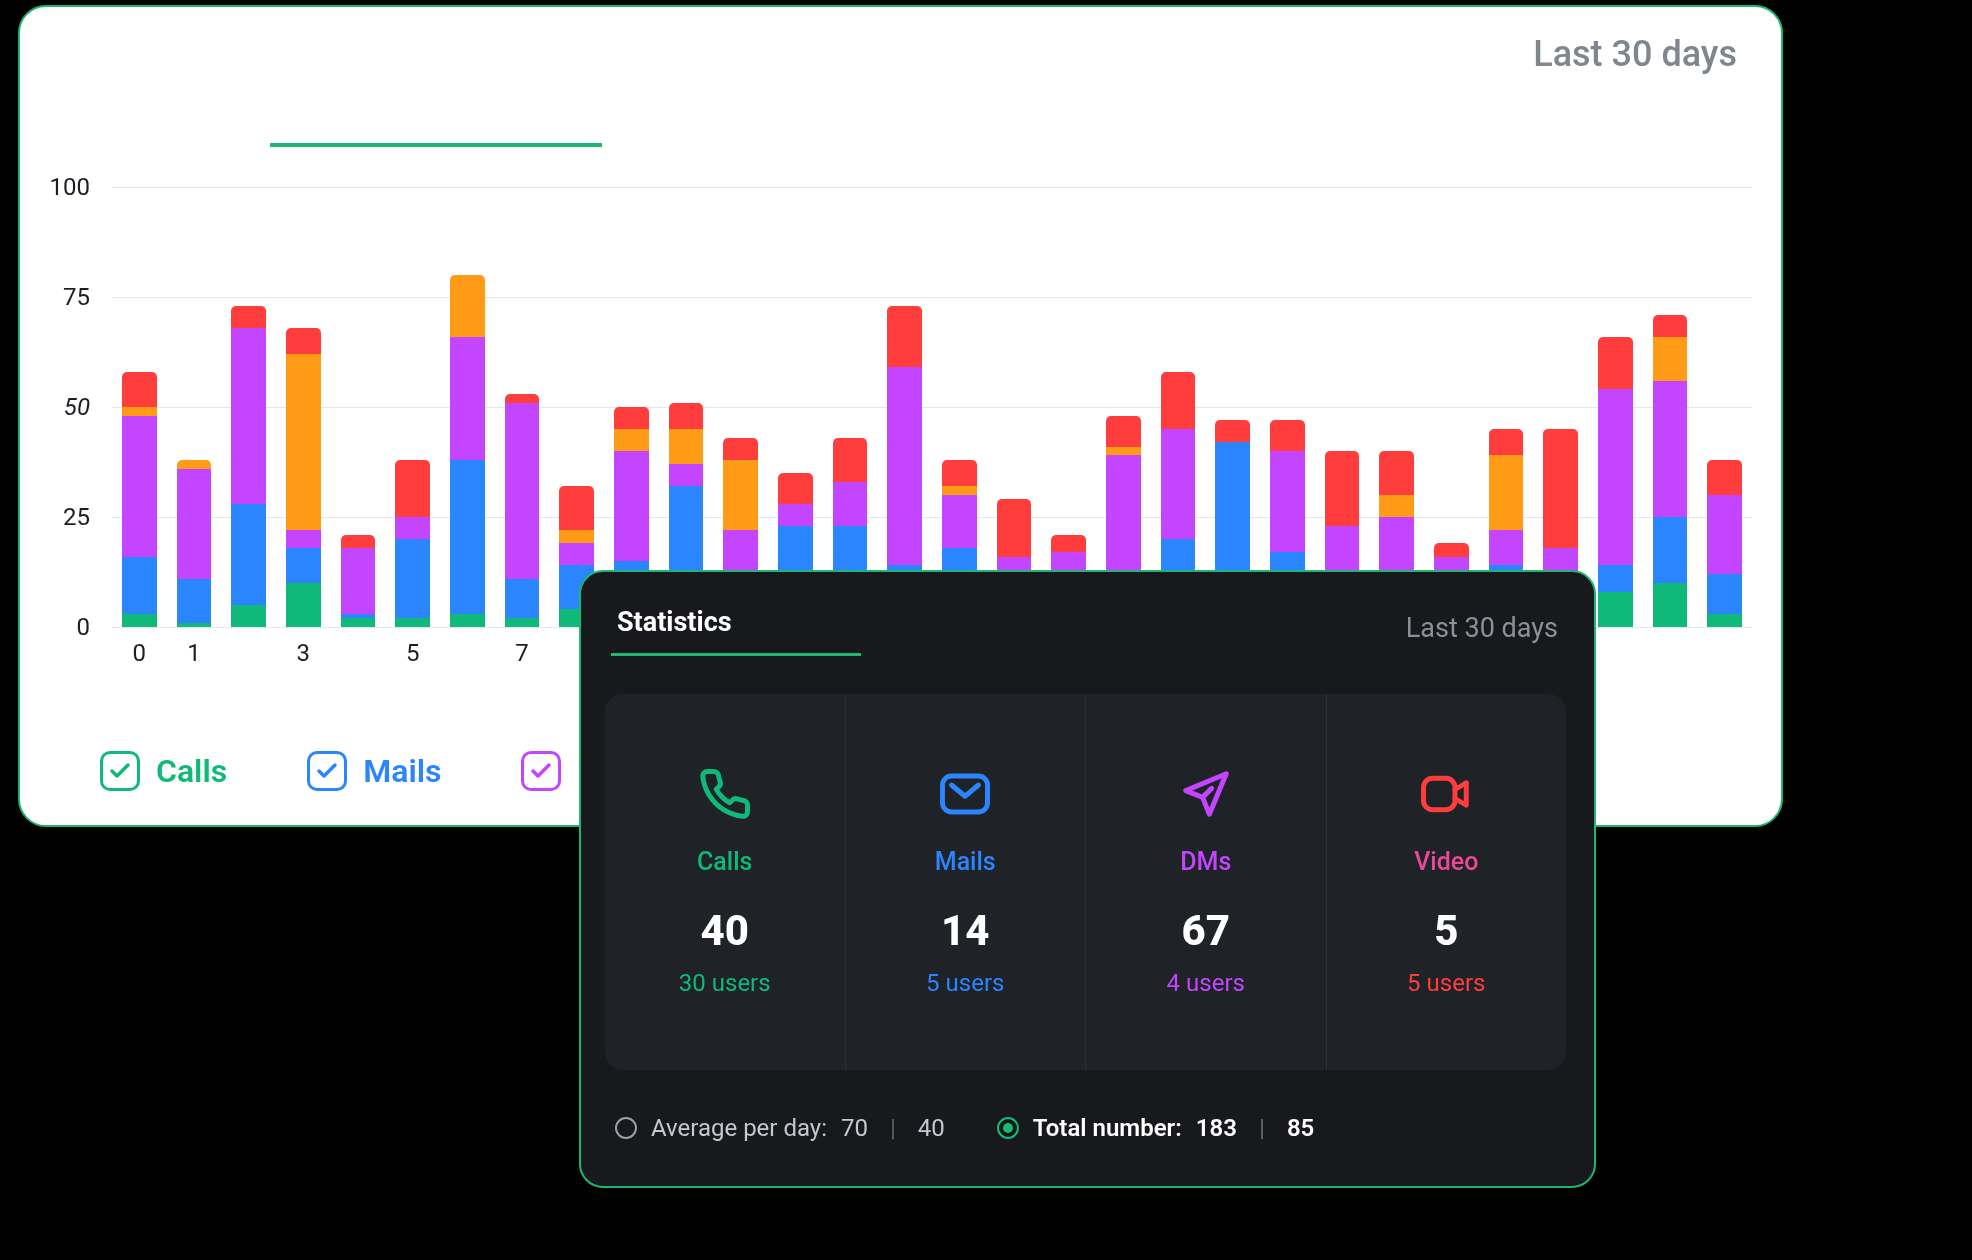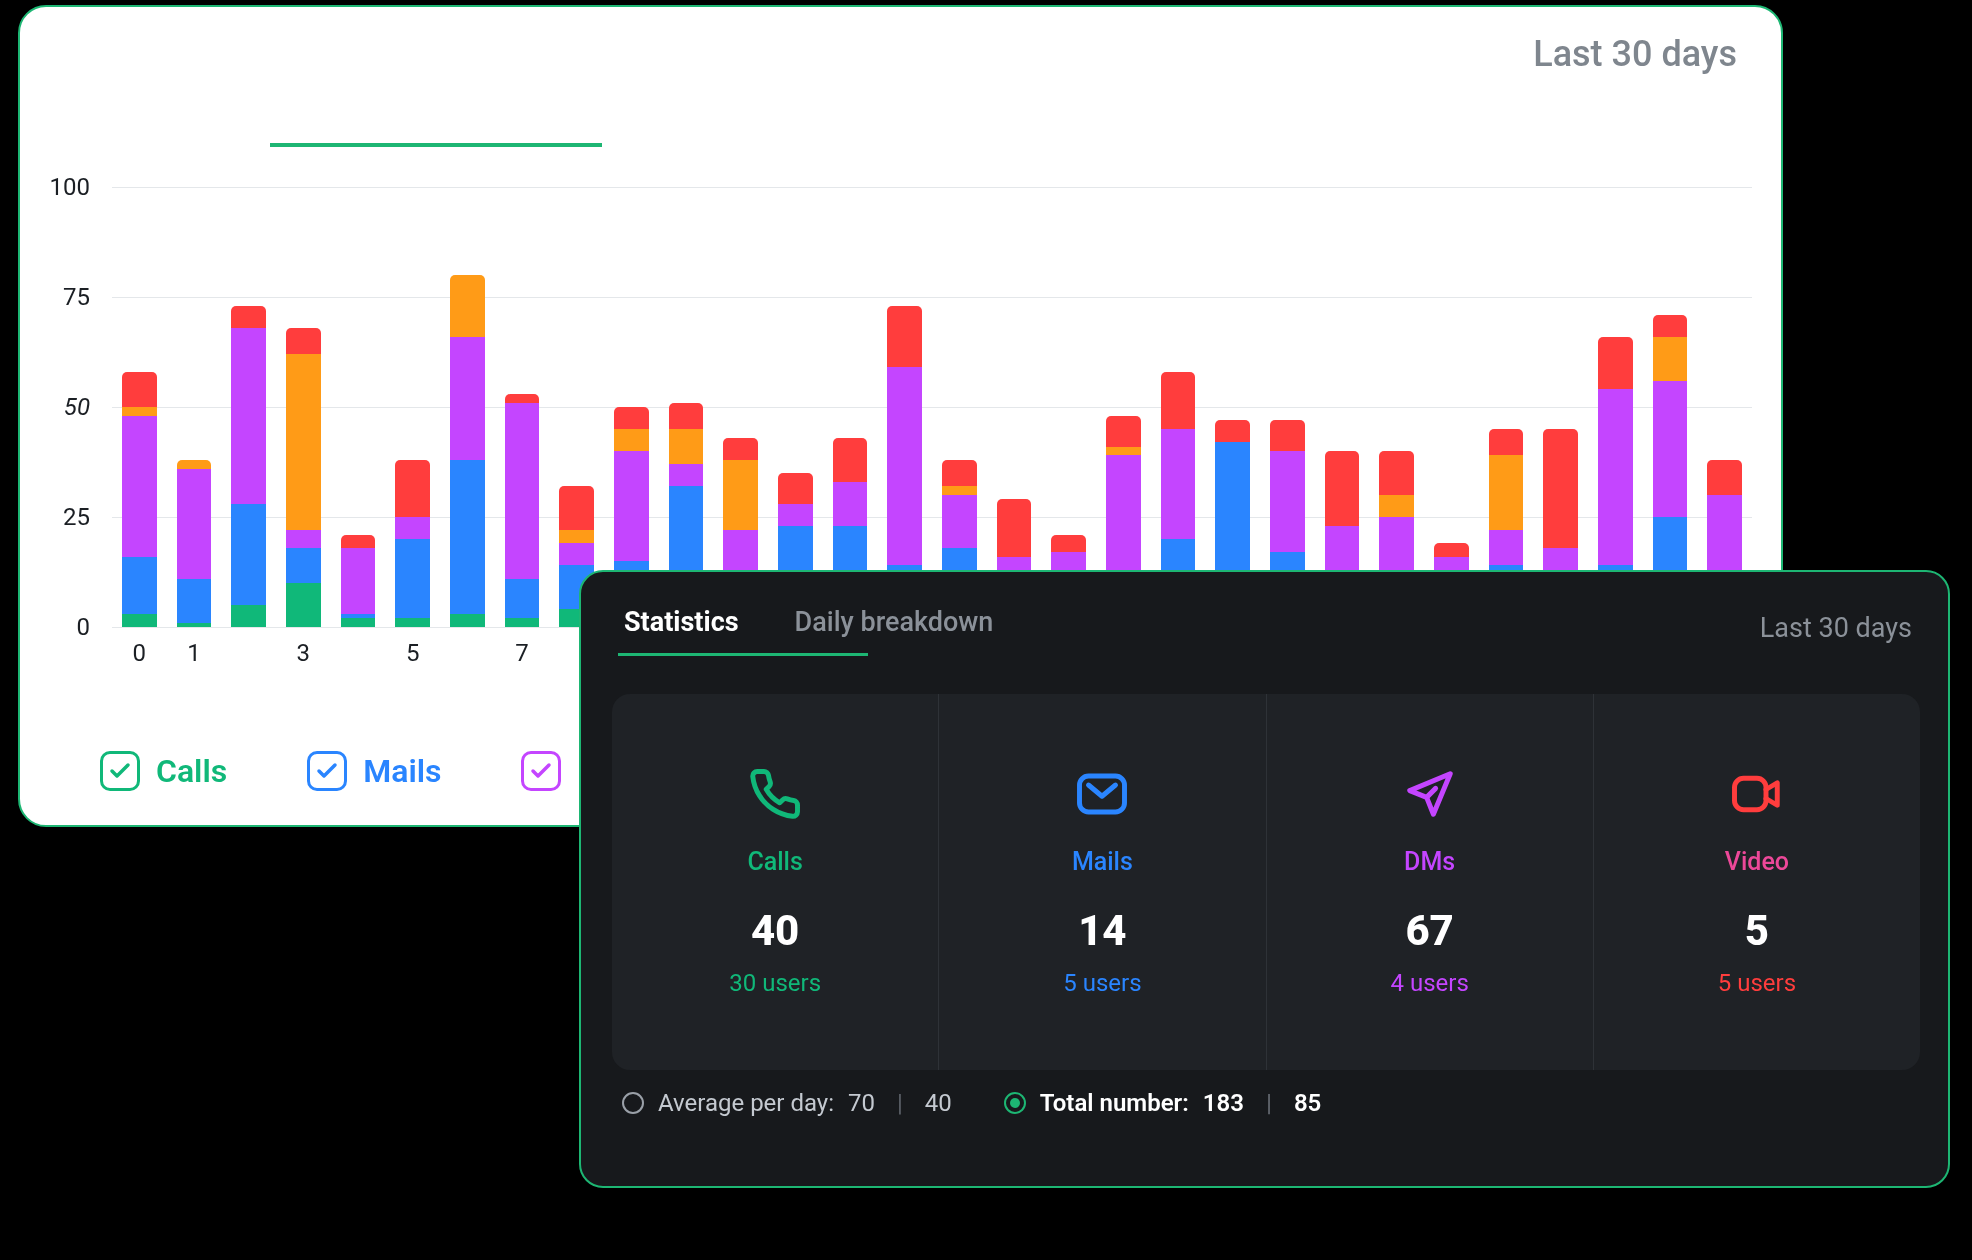--- a/index.html
+++ b/index.html
@@ -140,26 +140,26 @@
     align-items: center;
     justify-content: center;
   }
   .legend-check svg { width: 24px; height: 24px; }
 
   
   .stats-panel {
     position: absolute;
     left: 579px;
     top: 570px;
-    width: 1371px;
+    width: 1017px;
     height: 618px;
     background: #17191c;
     border: 2px solid #1db673;
     border-radius: 24px;
-    padding: 20px 28px 22px 31px;
+    padding: 20px 28px 22px 24px;
     color: #e7eaee;
     text-align: right;
   }
   .stats-tabs {
     display: flex;
     align-items: center;
     gap: 48px;
     padding: 6px 8px 0 8px;
     position: relative;
   }
@@ -226,21 +226,21 @@
     margin-top: 16px;
   }
   .stat-users {
     font-size: 24px;
     font-weight: 400;
   }
   .stats-footer {
     display: flex;
     align-items: center;
     gap: 52px;
-    margin-top: 19px;
+    margin-top: 44px;
     padding: 0 10px;
     font-size: 24px;
   }
   .footer-item {
     display: flex;
     align-items: center;
     gap: 14px;
     color: #c4c9d0;
   }
   .radio {
@@ -539,21 +539,20 @@
             <polyline points="4 12 9 17 20 6"></polyline>
           </svg>
       </span>
     </div>
   </div>
 </div>
 
 <div class="stats-panel">
   <div class="stats-tabs">
     <div class="tab active">Statistics</div>
-    <div class="tab">Daily breakdown</div>
     <div class="tab-underline"></div>
     <div class="stats-period">Last 30 days</div>
   </div>
 
   <div class="stat-cards" id="stat-cards">
       <div class="stat-card">
     <div class="stat-icon" style="color:#10b879">
           <svg viewBox="0 0 24 24" fill="none" stroke="currentColor" stroke-width="2.2" stroke-linecap="round" stroke-linejoin="round">
             <path d="M22 16.92v3a2 2 0 0 1-2.18 2 19.8 19.8 0 0 1-8.63-3.07 19.5 19.5 0 0 1-6-6A19.8 19.8 0 0 1 2.12 4.18 2 2 0 0 1 4.11 2h3a2 2 0 0 1 2 1.72c.13.96.37 1.9.72 2.81a2 2 0 0 1-.45 2.11L8.09 9.91a16 16 0 0 0 6 6l1.27-1.27a2 2 0 0 1 2.11-.45c.91.35 1.85.59 2.81.72A2 2 0 0 1 22 16.92z"></path>
           </svg>

